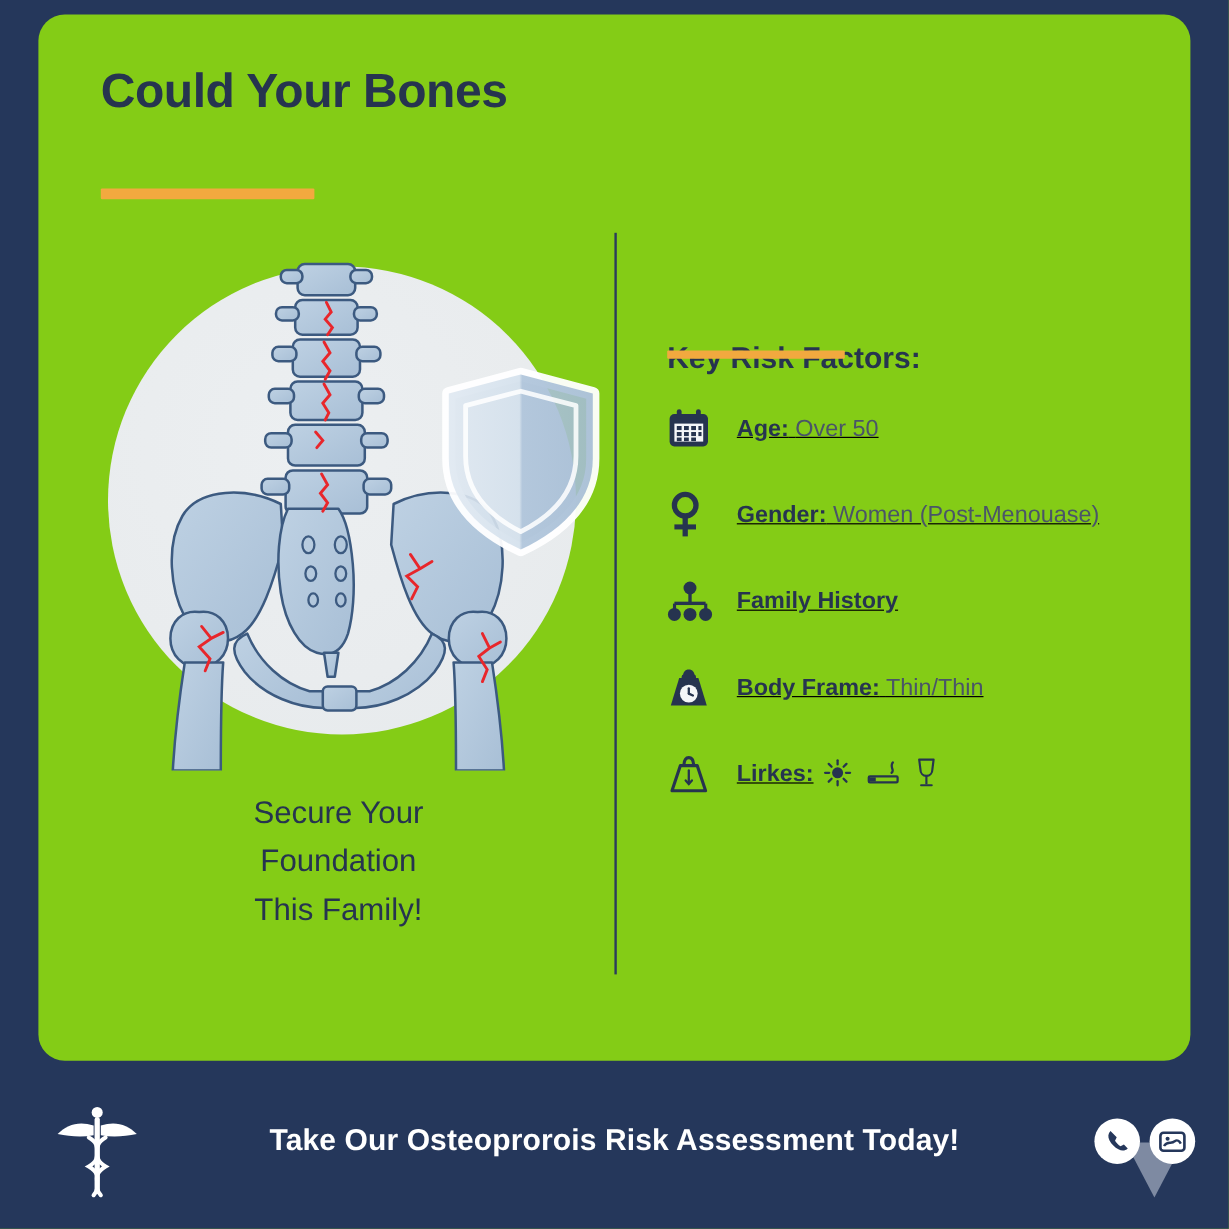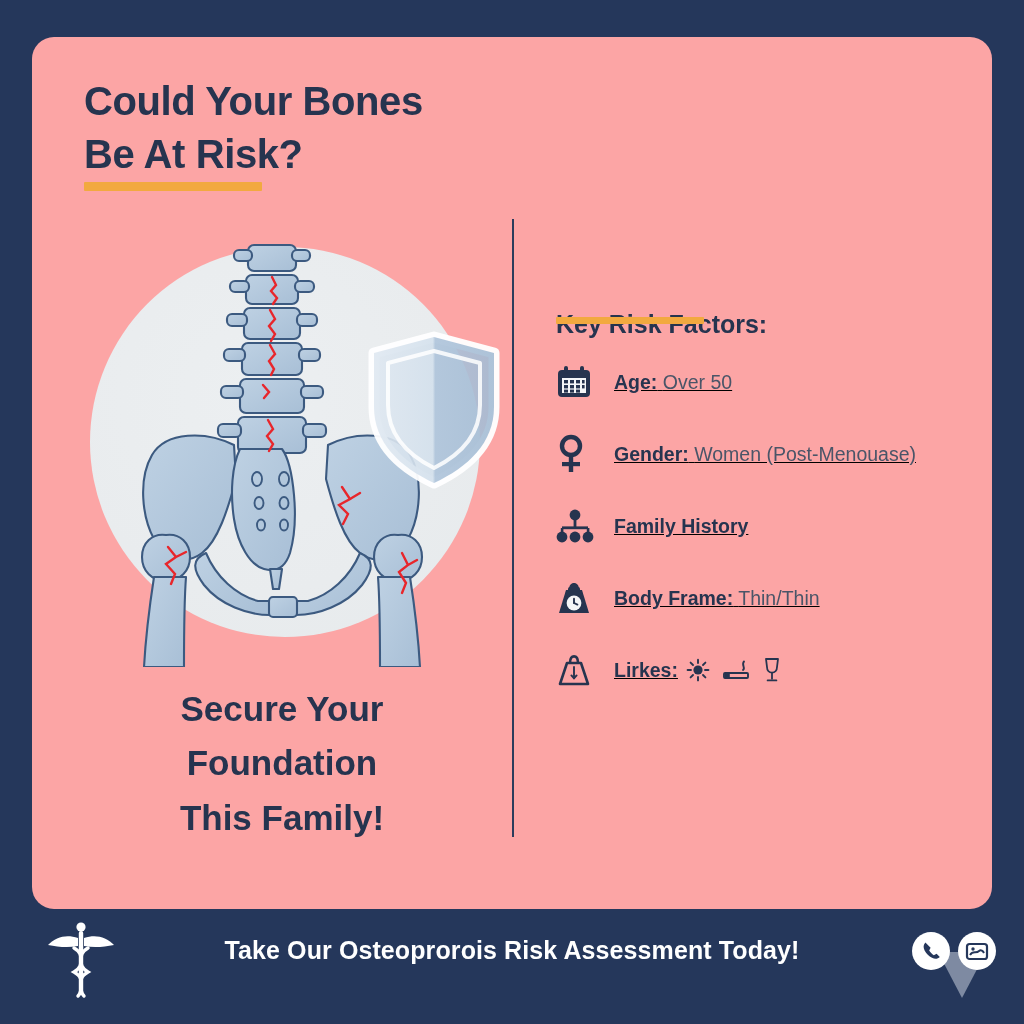--- a/index.html
+++ b/index.html
@@ -10,24 +10,24 @@
     background: #25375b;
     font-family: "Liberation Sans", sans-serif;
     overflow: hidden;
     position: relative;
   }
 
   
   #card {
     position: absolute;
     left: 32px;
-    top: 37px;
+    top: 12px;
     width: 960px;
     height: 872px;
-    background: #fca5a5;
+    background: #84cc16;
     border-radius: 22px;
     overflow: hidden;
   }
 
   
   #left-col {
     position: absolute;
     left: 0; top: 0;
     width: 500px; height: 872px;
   }
@@ -74,22 +74,22 @@
 
   
   #tagline {
     position: absolute;
     left: 20px;
     top: 645px;
     width: 460px;
     text-align: center;
   }
   #tagline .line {
-    font-size: 35px;
-    font-weight: bold;
+    font-size: 26px;
+    font-weight: normal;
     color: #26344f;
     line-height: 1.55;
   }
 
   
   #divider {
     position: absolute;
     left: 480px;
     top: 182px;
     width: 2px;
@@ -219,21 +219,20 @@
 </style>
 </head>
 <body>
 
 <div id="card">
 
   <div id="left-col">
 
     <div id="headline">
       <div class="line">Could Your Bones</div>
-      <div class="line">Be At Risk?</div>
     </div>
     <div id="title-rule"></div>
 
     <div id="illus-wrap">
       <div id="illus-disc"></div>
 
       <svg width="448" height="450" viewBox="0 0 448 450">
         <defs>
           <linearGradient id="boneGrad" x1="0" y1="0" x2="1" y2="1">
             <stop offset="0%" stop-color="#bed1e3"></stop>

